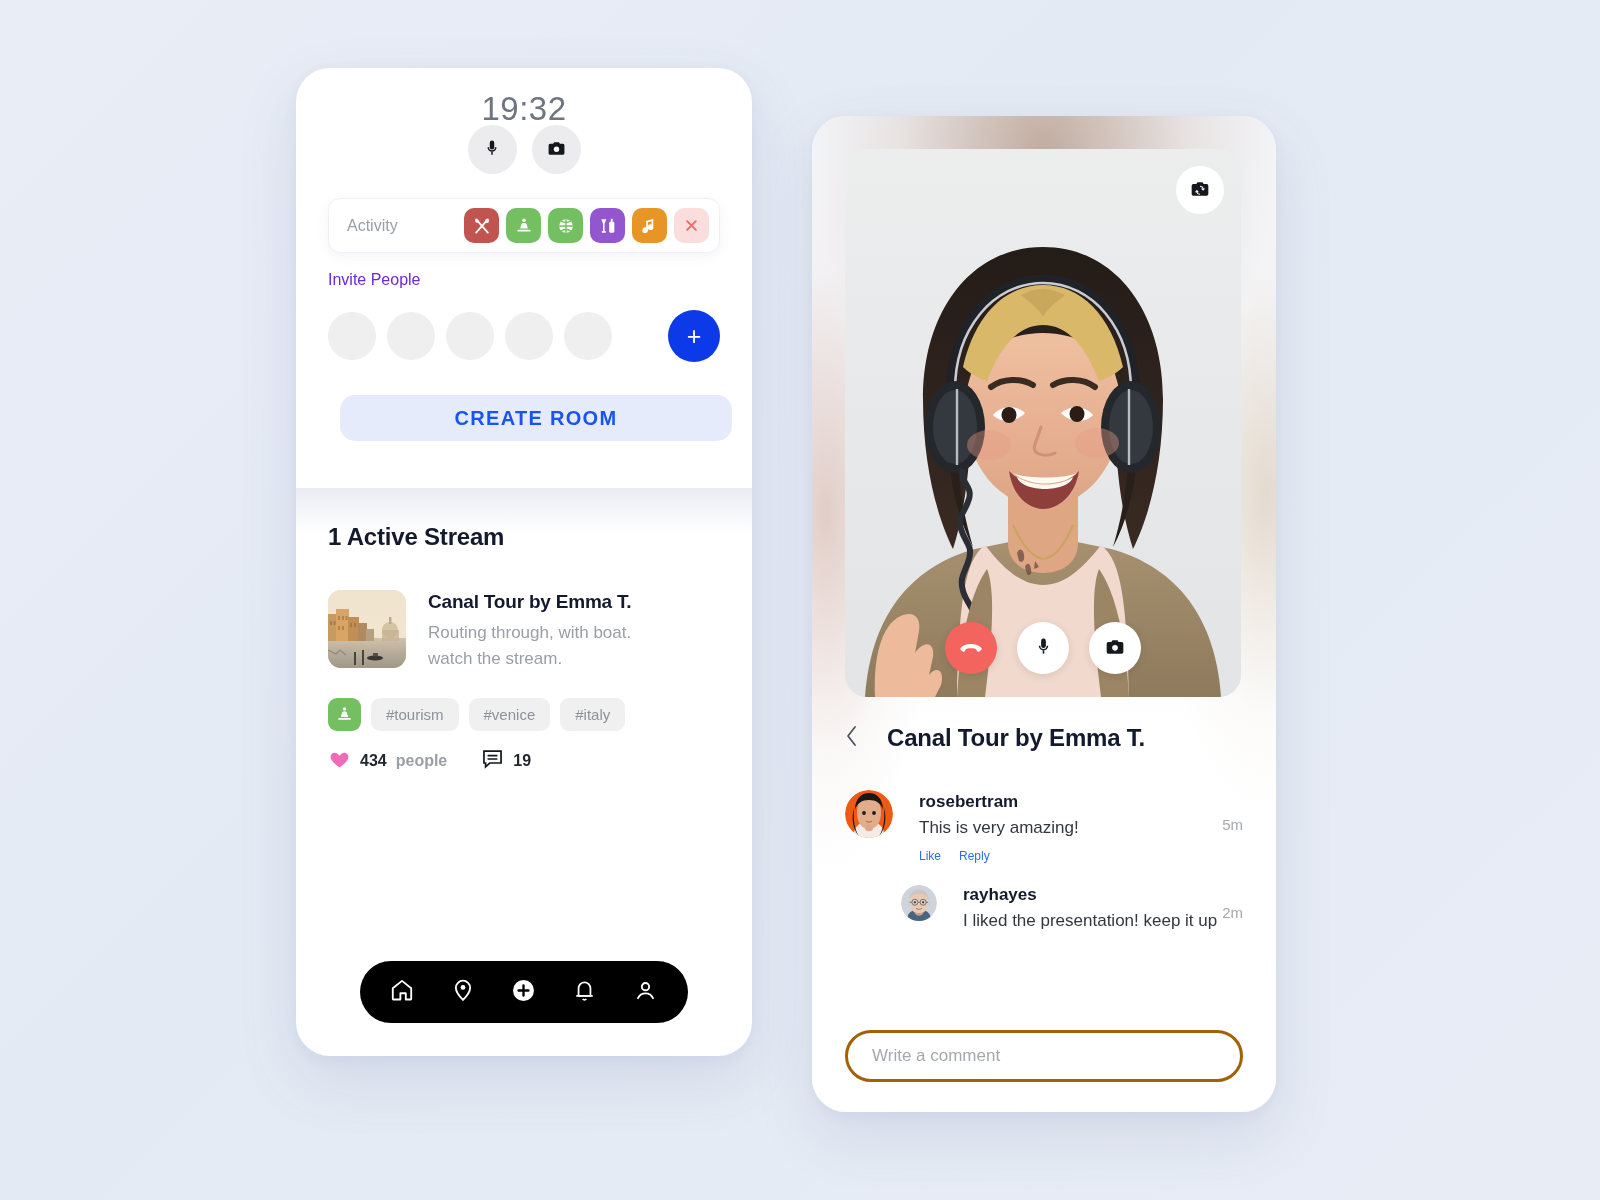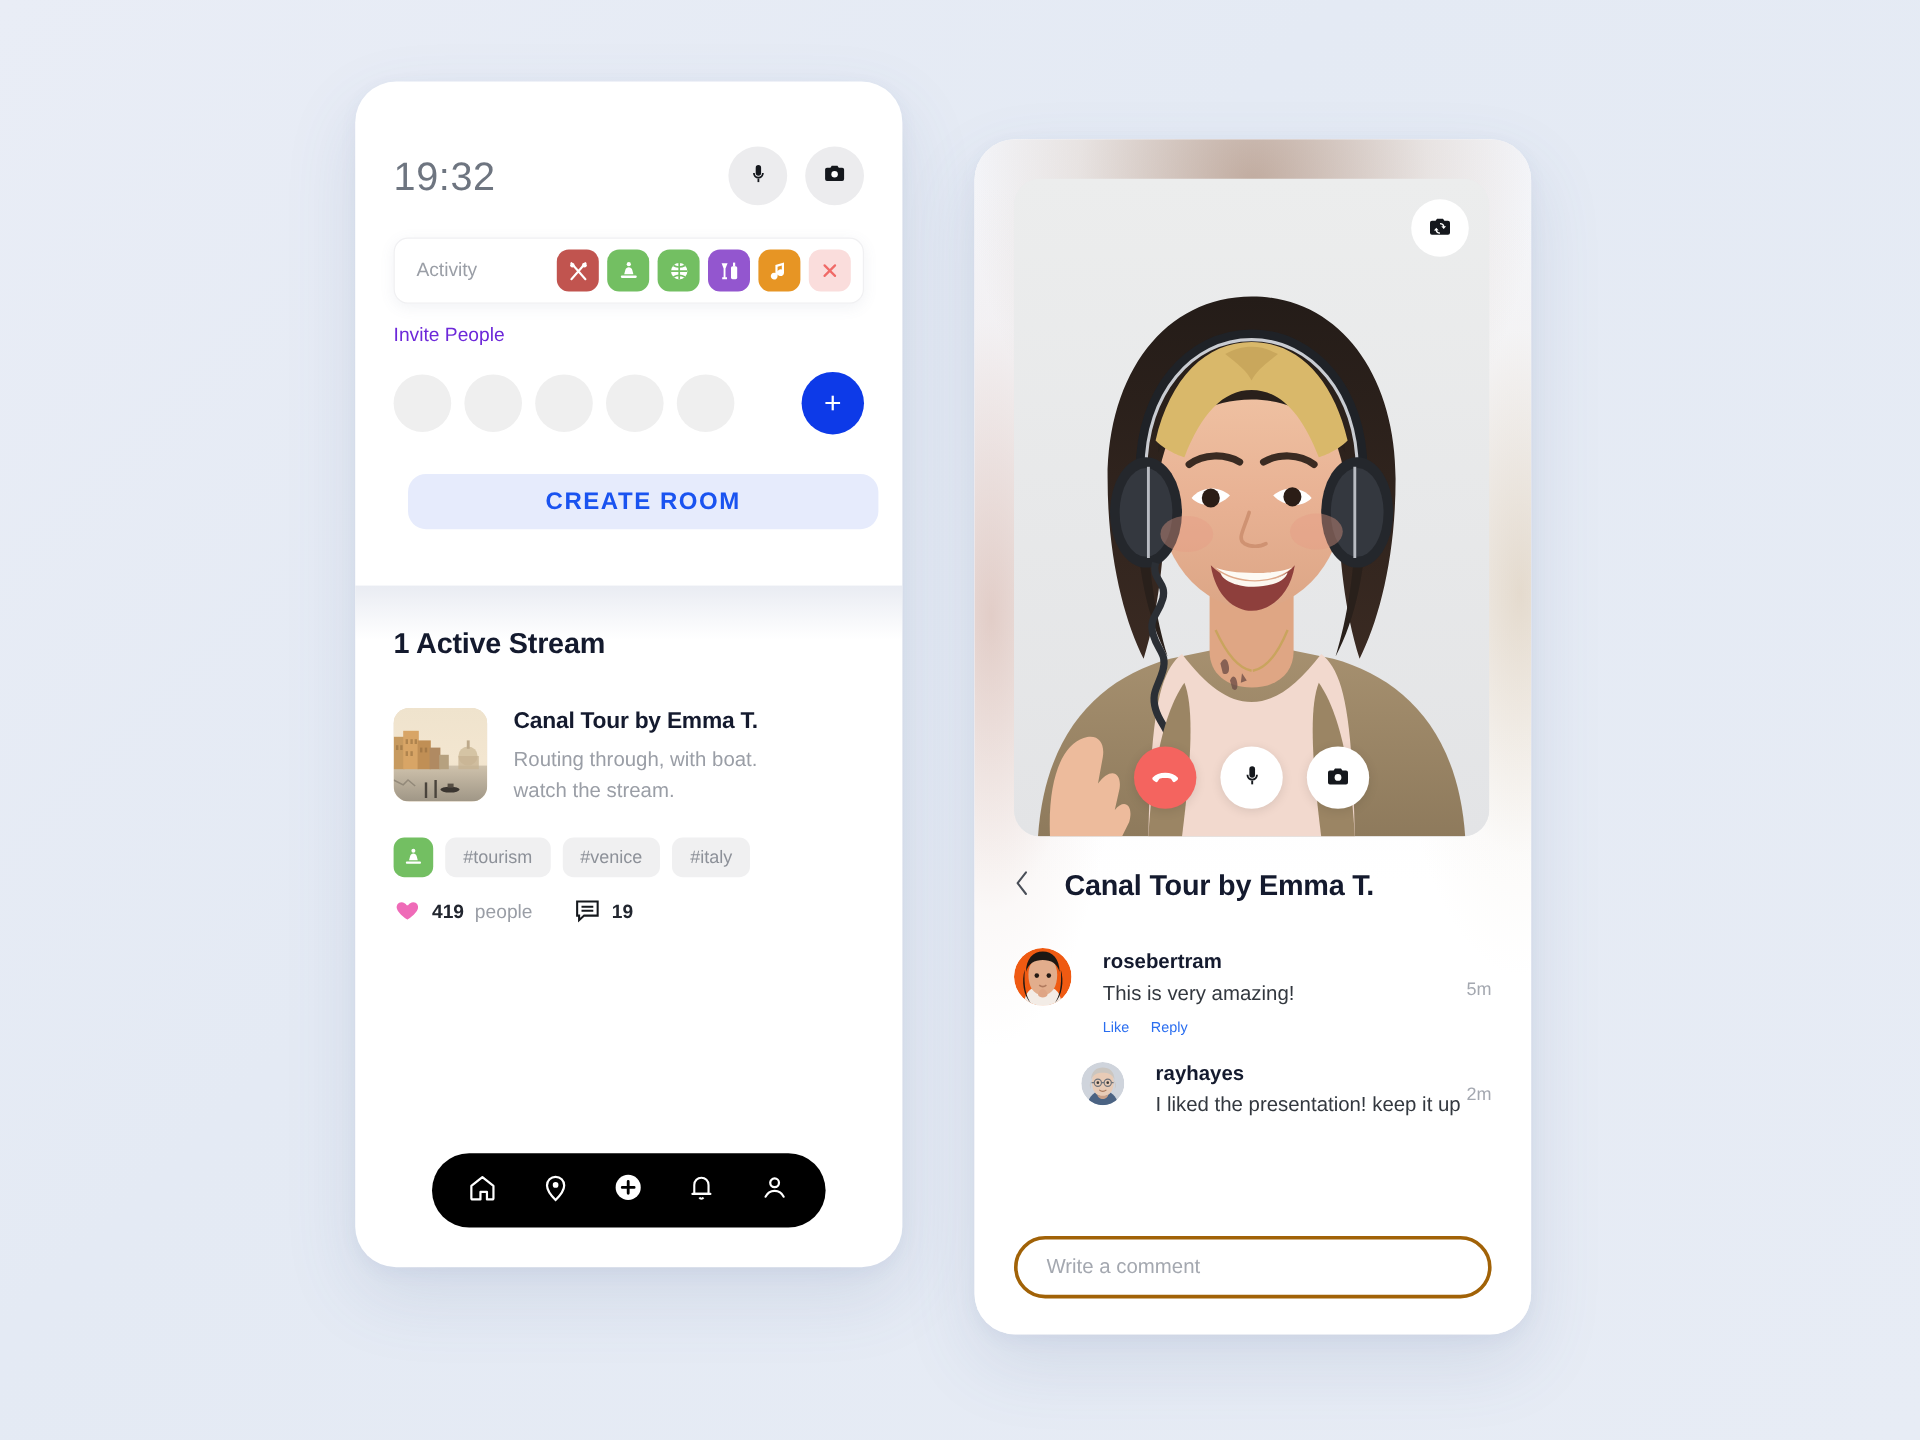--- a/index.html
+++ b/index.html
@@ -30,21 +30,22 @@
   }
 
   .status-row {
     position: absolute;
     left: 32px;
     top: 50px;
     right: 32px;
     height: 56px;
     display: flex;
     align-items: center;
-    justify-content: space-between;
+    justify-content: flex-end;
+    flex-direction: column;
   }
 
   .clock {
     font-size: 33px;
     font-weight: 400;
     color: #6e7580;
     letter-spacing: 0.5px;
     line-height: 1;
   }
 
@@ -217,21 +218,21 @@
     position: absolute;
     left: 32px;
     top: 680px;
     display: flex;
     align-items: center;
     gap: 12px;
     height: 26px;
   }
   .stat-group { display: flex; align-items: center; gap: 9px; }
   .stat-num { font-size: 16px; font-weight: 700; color: #22262f; }
-  .stat-unit { font-size: 16px; color: #9a9ea6; }
+  .stat-unit { font-size: 16px; color: #9a9ea6; font-weight: bold; }
 
   .bottom-nav {
     position: absolute;
     left: 64px;
     bottom: 33px;
     width: 328px;
     height: 62px;
     background: #000000;
     border-radius: 31px;
     display: flex;
@@ -552,21 +553,21 @@
     <div class="tag">#italy</div>
   </div>
 
   <div class="stats-row">
     <div class="stat-group">
       <span>
         <svg width="23" height="21" viewBox="0 0 24 24" fill="#ef6bb8">
           <path d="M12 21s-8.3-5.1-9.9-10.1C1 7.6 3.1 4.4 6.4 4.4c2.2 0 3.9 1.3 4.9 2.9h1.4c1-1.6 2.7-2.9 4.9-2.9 3.3 0 5.4 3.2 4.3 6.5C20.3 15.9 12 21 12 21z"></path>
         </svg>
       </span>
-      <span class="stat-num">419</span>
+      <span class="stat-num">434</span>
       <span class="stat-unit">people</span>
     </div>
     <div class="stat-group" style="margin-left:22px">
       <span>
         <svg width="23" height="20" viewBox="0 0 24 22" fill="none" stroke="#15181d" stroke-width="1.9">
           <path d="M2.6 2.4h18.8v13H9l-4.6 4.2v-4.2H2.6z"></path>
           <path d="M6.6 7.3h10.8M6.6 11h10.8" stroke-width="1.7"></path>
         </svg>
       </span>
       <span class="stat-num">19</span>

